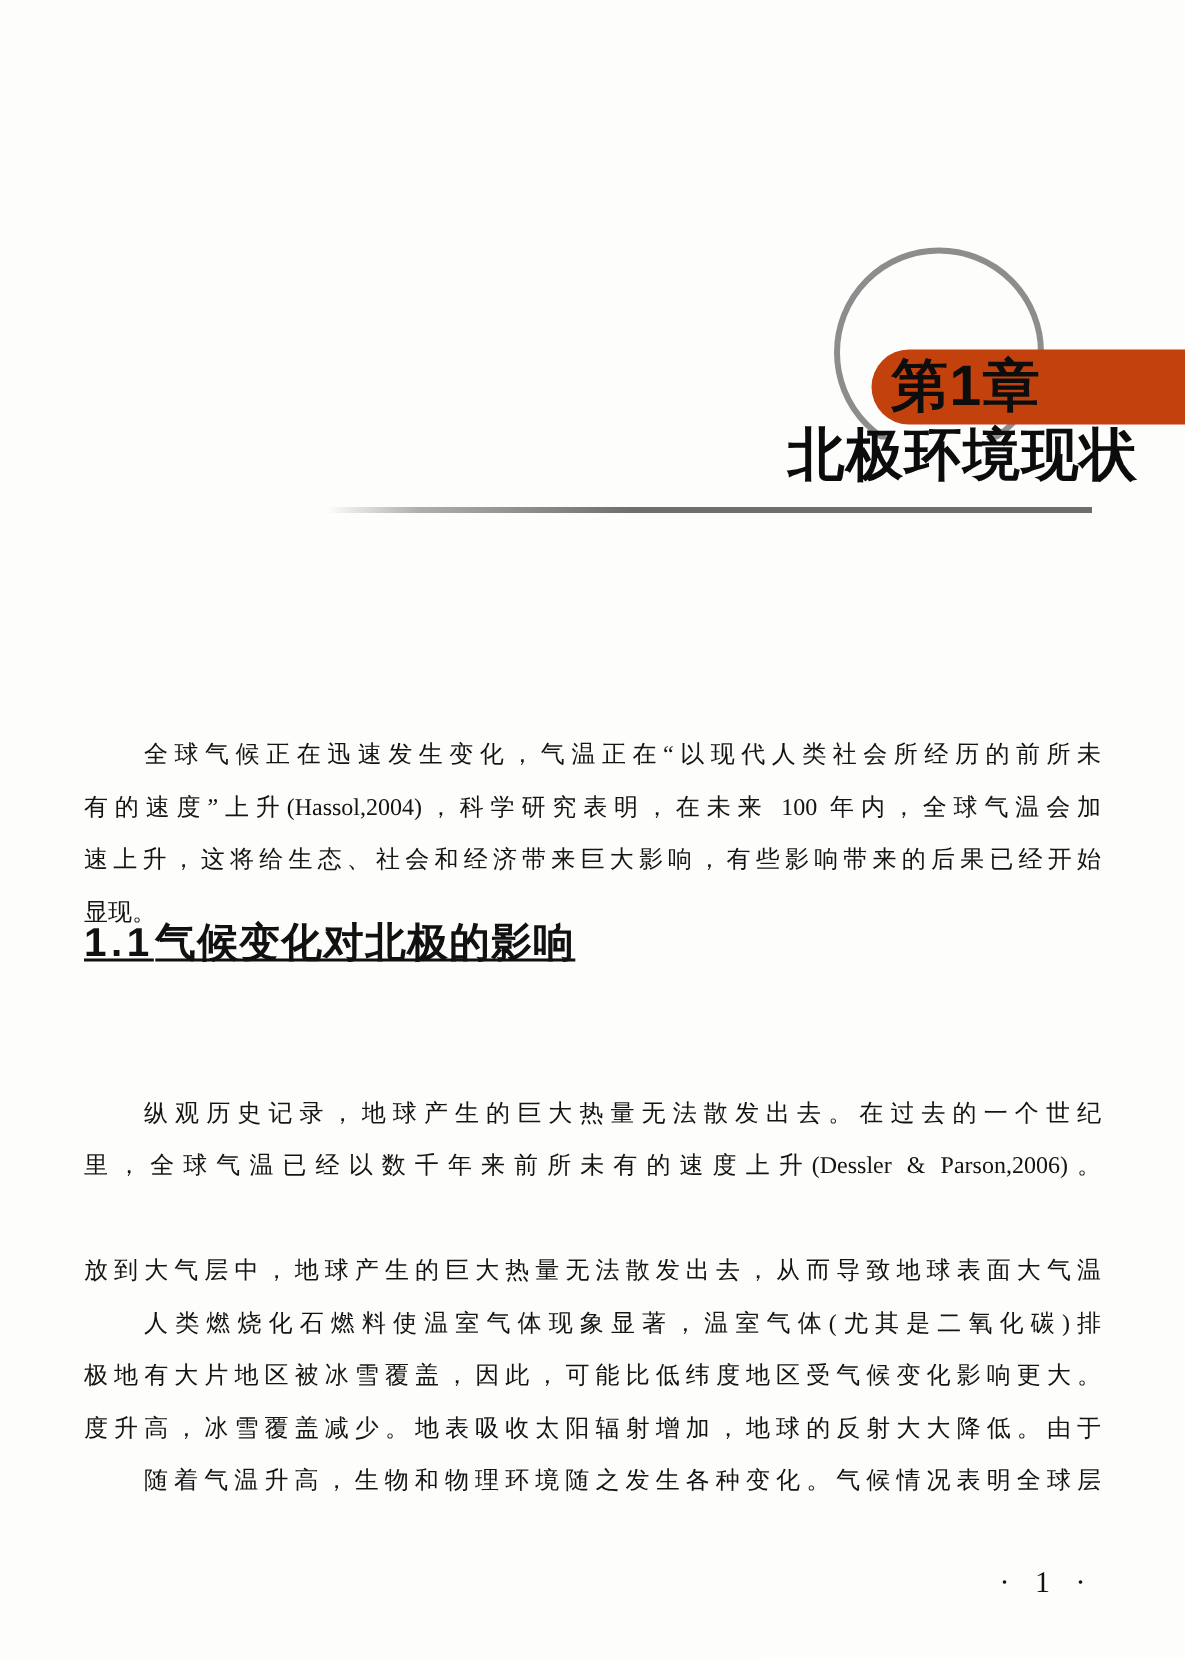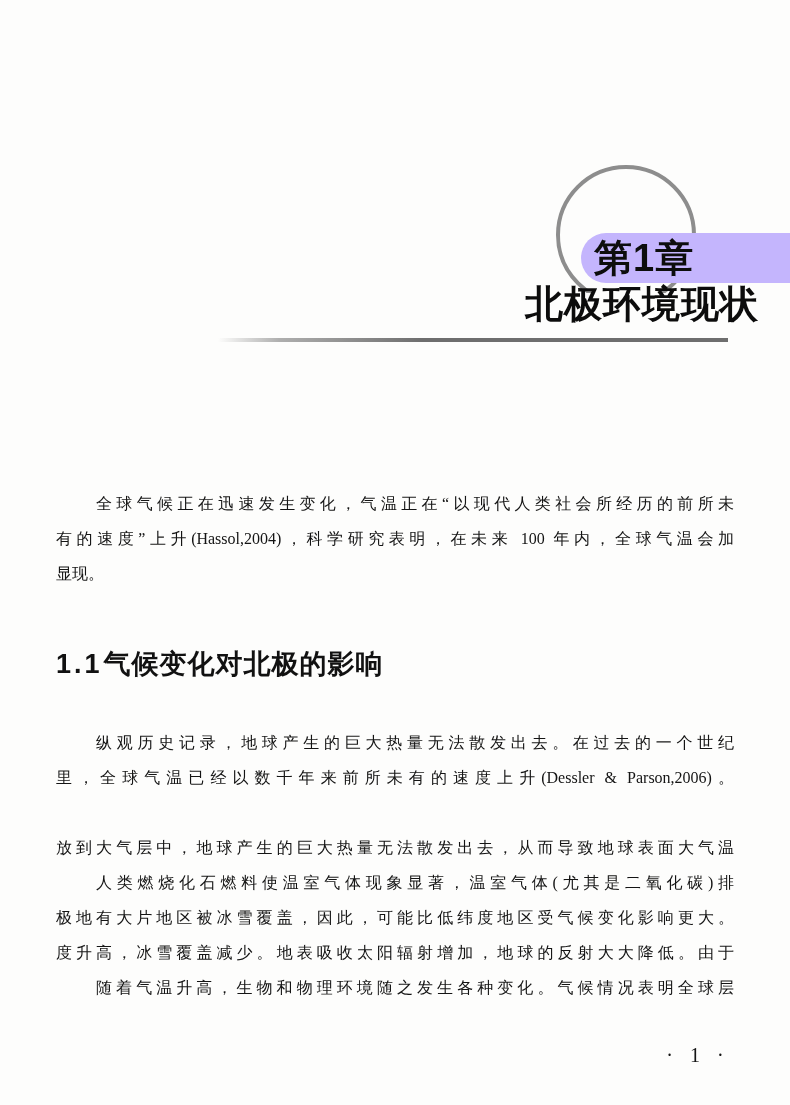--- a/index.html
+++ b/index.html
@@ -15,21 +15,21 @@
   .circle-clip{
     position:absolute;left:540px;top:160px;width:250px;height:133px;
     overflow:hidden;z-index:1;
   }
   .deco-circle{
     position:absolute;left:16px;top:5px;width:132px;height:132px;
     border:4.5px solid #8d8d8d;border-radius:50%;
   }
   .chapter-badge{
     position:absolute;left:581px;top:233px;width:209px;height:50px;
-    background:#c4b5fd;
+    background:#c2410c;
     border-radius:25px 0 0 25px;
     z-index:2;
     display:flex;align-items:center;
   }
   .chapter-badge-label{
     font-family:"Liberation Sans","DejaVu Sans",sans-serif;
     font-weight:bold;font-size:38px;color:#0d0d0d;
     padding-left:13px;letter-spacing:1px;line-height:1;
   }
   .chapter-title{
@@ -53,24 +53,24 @@
   .line{white-space:nowrap;}
   .line.justify{
     white-space:normal;
     text-align:justify;
     text-align-last:justify;
   }
   .line.indent{padding-left:40px;}
   .line.indent.justify{padding-left:40px;}
   .para-1{top:486px;}
   .heading{
-    position:absolute;left:56px;top:646px;
+    position:absolute;left:56px;top:610px;
     font-family:"Liberation Sans","DejaVu Sans",sans-serif;
     font-weight:bold;font-size:27px;color:#111;
-    display:flex;align-items:baseline;white-space:nowrap;
+    display:flex;align-items:baseline;white-space:nowrap;text-decoration:underline;
   }
   .heading .num{letter-spacing:3px;}
   .heading .ttl{margin-left:1px;letter-spacing:1px;}
   .para-2{top:725px;}
   .para-3{top:830px;}
   .para-4{top:970px;}
   .page-number{
     position:absolute;left:653px;top:1044px;width:90px;
     font-size:20px;text-align:center;letter-spacing:6px;
     color:#141414;
@@ -89,20 +89,21 @@
     <span class="chapter-badge-label">第1章</span>
   </div>
 
   <div class="chapter-title">北极环境现状</div>
 
   <div class="title-rule"></div>
 
   <div class="para para-1">
     <div class="line indent justify">全球气候正在迅速发生变化，气温正在“以现代人类社会所经历的前所未</div>
     <div class="line justify">有的速度”上升(Hassol,2004)，科学研究表明，在未来 100 年内，全球气温会加</div>
+    <div class="line justify">速上升，这将给生态、社会和经济带来巨大影响，有些影响带来的后果已经开始</div>
     <div class="line">显现。</div>
   </div>
 
   <div class="heading">
     <span class="num">1.1</span>
     <span class="ttl">气候变化对北极的影响</span>
   </div>
 
   <div class="para para-2">
     <div class="line indent justify">纵观历史记录，地球产生的巨大热量无法散发出去。在过去的一个世纪</div>

